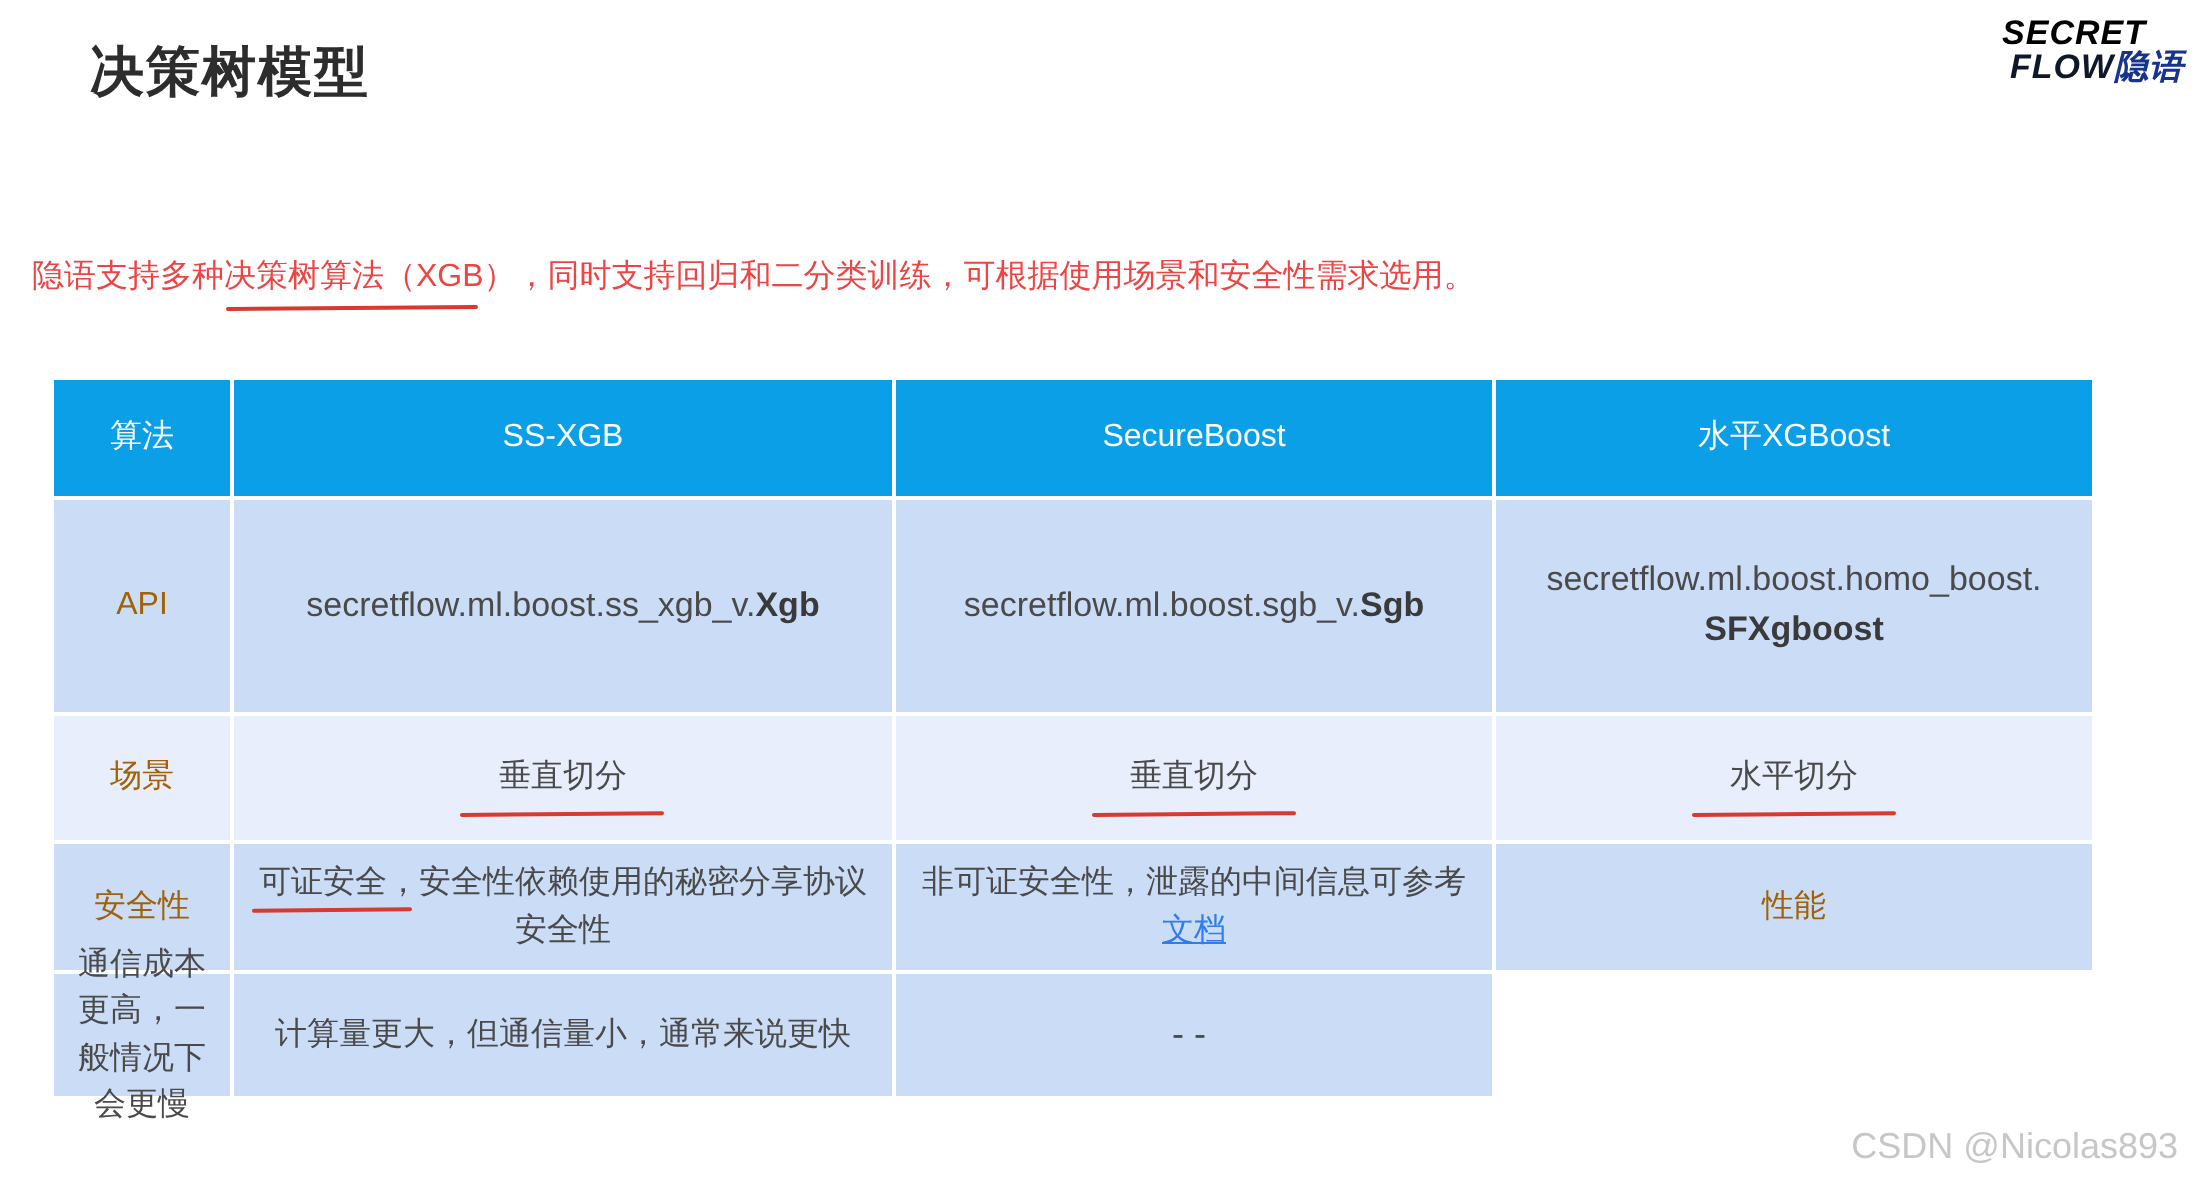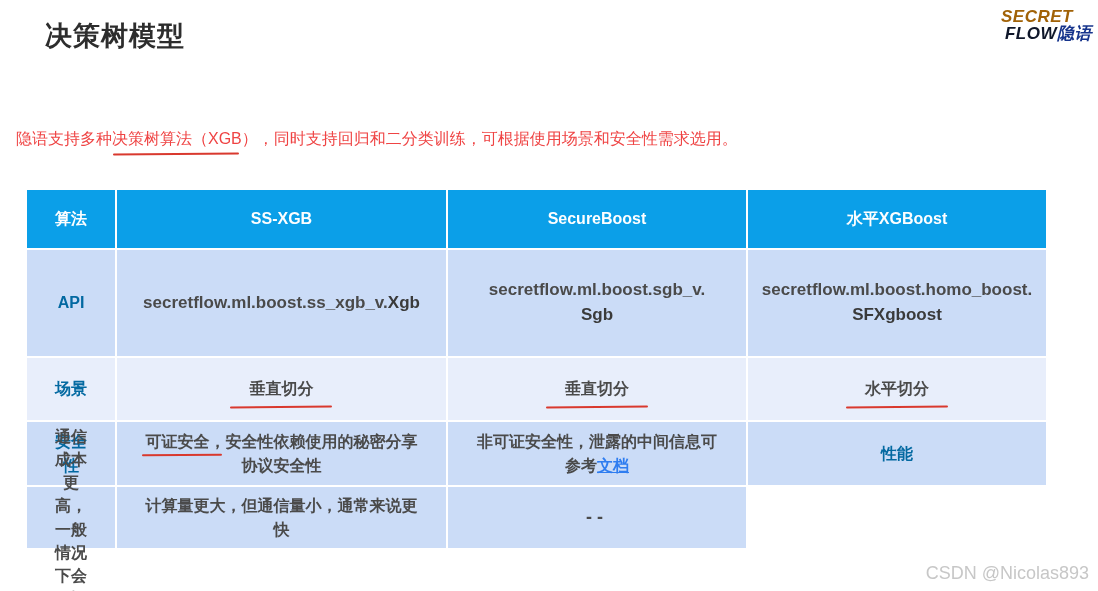--- a/index.html
+++ b/index.html
@@ -13,21 +13,21 @@
   .page-title {
     position:absolute; left:45px; top:18px; margin:0;
     font-size:27px; font-weight:700; color:#2d2d2d; letter-spacing:1px;
   }
 
   
   .logo { position:absolute; top:8px; right:6px; text-align:right; line-height:1.02;
           font-style:italic; font-weight:800; letter-spacing:.5px; }
   .logo .l1 { padding-right:19px; font-size:17px; }
   .logo .l2 { font-size:17px; }
-  .logo-secret { color:#a16207;margin-left:46px; }
+  .logo-secret { color:#000000;margin-left:46px; }
   .logo-flow   { color:#0f172a; }
   .logo-cn     { color:#16348c; font-style:italic;text-align:center; }
 
   
   .intro {
     position:absolute; left:16px; top:127px; width:900px; margin:0;
     font-size:16px; color:#ef4444; line-height:1.55;
   }
 
   
@@ -43,28 +43,28 @@
   
   .table {
     position:absolute; left:27px; top:190px;
     display:grid;
     grid-template-columns:88px 329px 298px 298px;
     grid-template-rows:58px 106px 62px 63px 61px;
     gap:2px; background:#ffffff;
   }
   .cell {
     display:flex; align-items:center; justify-content:center;
-    text-align:center; padding:4px 26px; box-sizing:border-box;
+    text-align:center; padding:4px 10px; box-sizing:border-box;
     font-size:16px; color:#4a4a4a; line-height:1.45;
-    flex-wrap:wrap; align-content:center;font-weight:bold;
+    flex-wrap:wrap; align-content:center;
   }
   .th { background:#0b9fe8; color:#fdfeff; font-size:16px; }
   .bg-med   { background:#cbdcf7; }
   .bg-light { background:#e8eefb; }
-  .label-cell { font-size:16px; color:#0369a1; }
+  .label-cell { font-size:16px; color:#a16207; }
   .api-cell { font-size:17px; color:#4a4a4a; }
   .api-cell b { color:#3a3a3a; }
 
   .link { color:#2f7df0; text-decoration:underline; cursor:pointer; }
 
   
   .watermark { position:absolute; right:9px; bottom:7px; font-size:18px; color:#c7c7c7; }
 </style>
 </head>
 <body>

